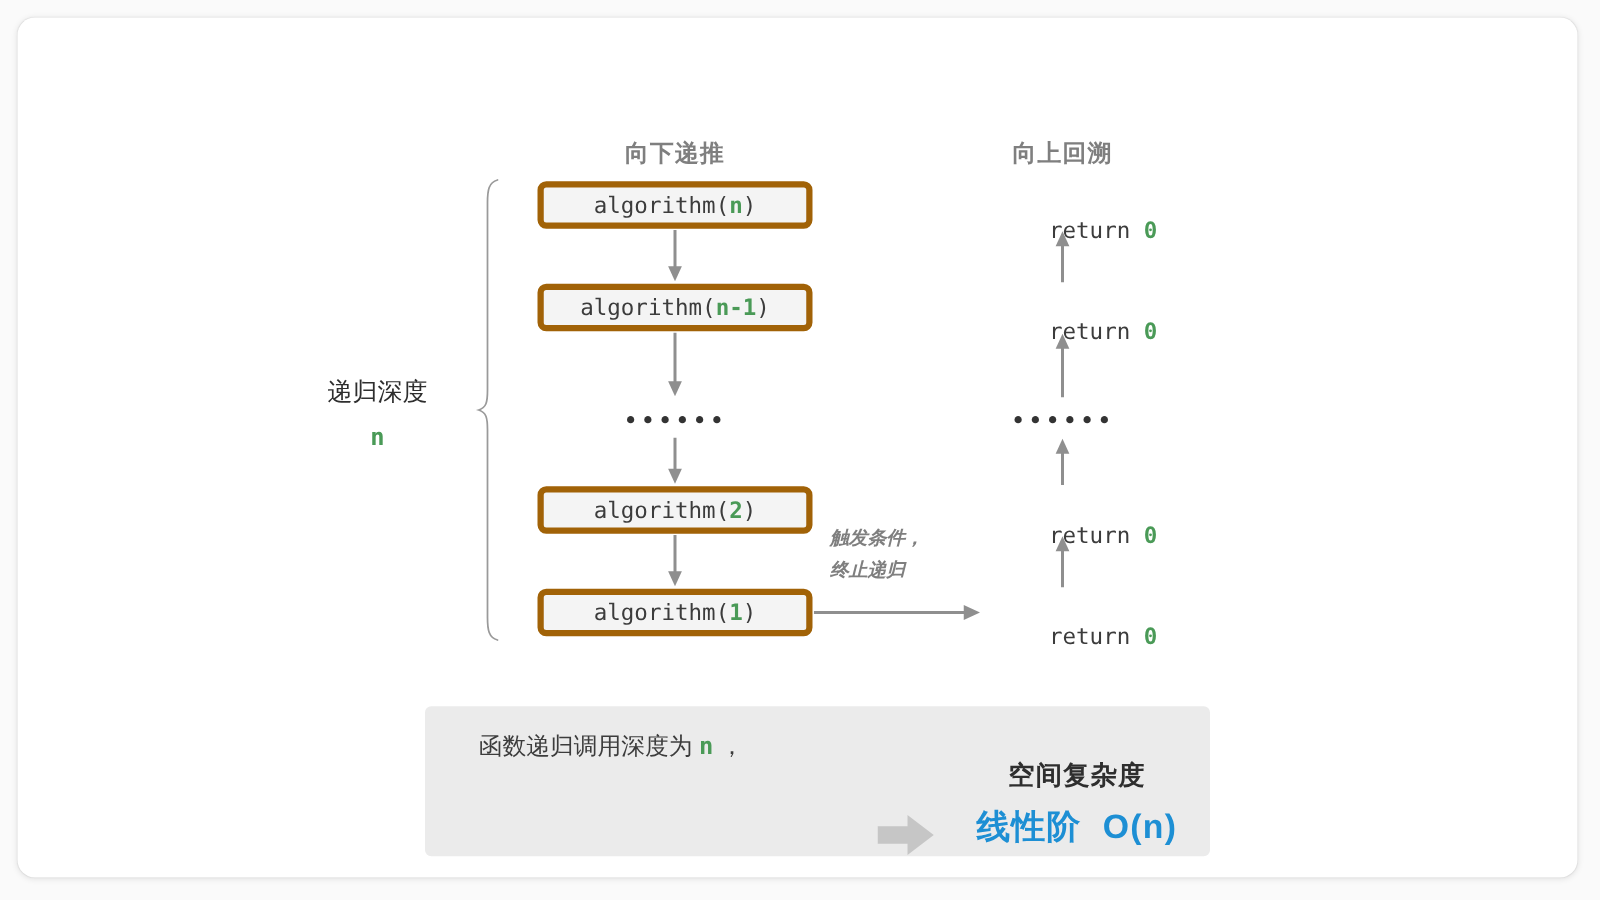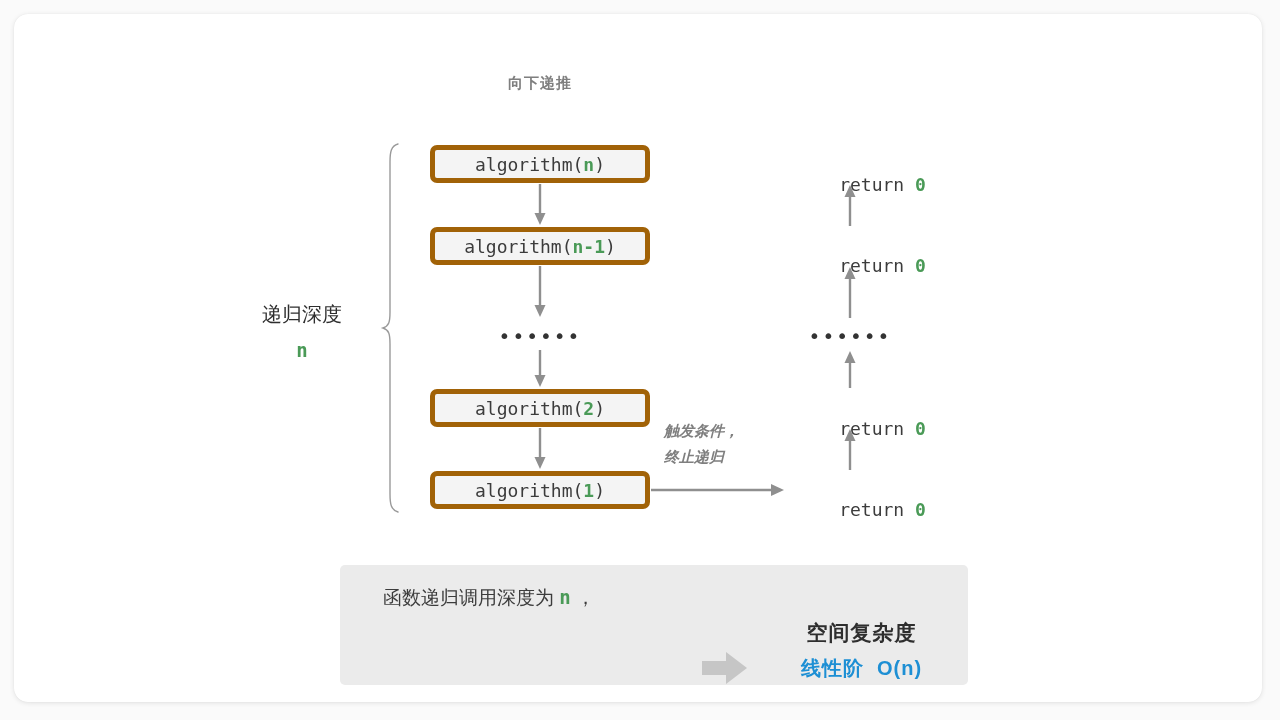--- a/index.html
+++ b/index.html
@@ -28,26 +28,27 @@
     position: absolute;
     left: 0;
     top: 0;
     width: 1280px;
     height: 720px;
   }
   .abs { position: absolute; }
 
   
   .col-head {
-    font-size: 15px;
+    font-size: 19px;
     font-weight: bold;
     color: #7f7f7f;
     text-align: center;
     white-space: nowrap;
     letter-spacing: 1px;
+    margin-top: 36px;
   }
 
   
   .code-box {
     width: 220px;
     height: 38px;
     box-sizing: border-box;
     background: #f4f4f4;
     border: 5px solid #a16207;
     border-radius: 7px;
@@ -146,36 +147,37 @@
     padding-right: 20px;
   }
   .summary-right .title {
     font-size: 21px;
     font-weight: bold;
     color: #2e2e2e;
     line-height: 1.7;
     letter-spacing: 1px;
   }
   .summary-right .value {
-    font-size: 20px;
+    font-size: 27px;
     font-weight: bold;
     color: #1d8fd4;
     line-height: 1.7;
     letter-spacing: 1px;
     white-space: pre;
   }
   svg { display: block; }
 </style>
 </head>
 <body>
 
 <div class="card">
   <div class="stage">
 
     <div class="abs col-head" style="left:426px; top:60px; width:200px;">向下递推</div>
+    <div class="abs col-head" style="left:736px; top:60px; width:200px;">向上回溯</div>
 
     <div class="abs depth-label" style="left:203px; top:282px;">
       <span>递归深度</span><br>
       <span class="n">n</span>
     </div>
     <svg class="abs" style="left:366px; top:126px;" width="22" height="376" viewBox="0 0 22 376">
       <path d="M18 4 C11 6 10 12 10 22 L10 172 C10 182 9 186 3 188 C9 190 10 194 10 204 L10 354 C10 364 11 370 18 372" fill="none" stroke="#9a9a9a" stroke-width="1.4" stroke-linecap="round"></path>
     </svg>
 
     <div class="abs code-box" style="left:416px; top:131px;">

